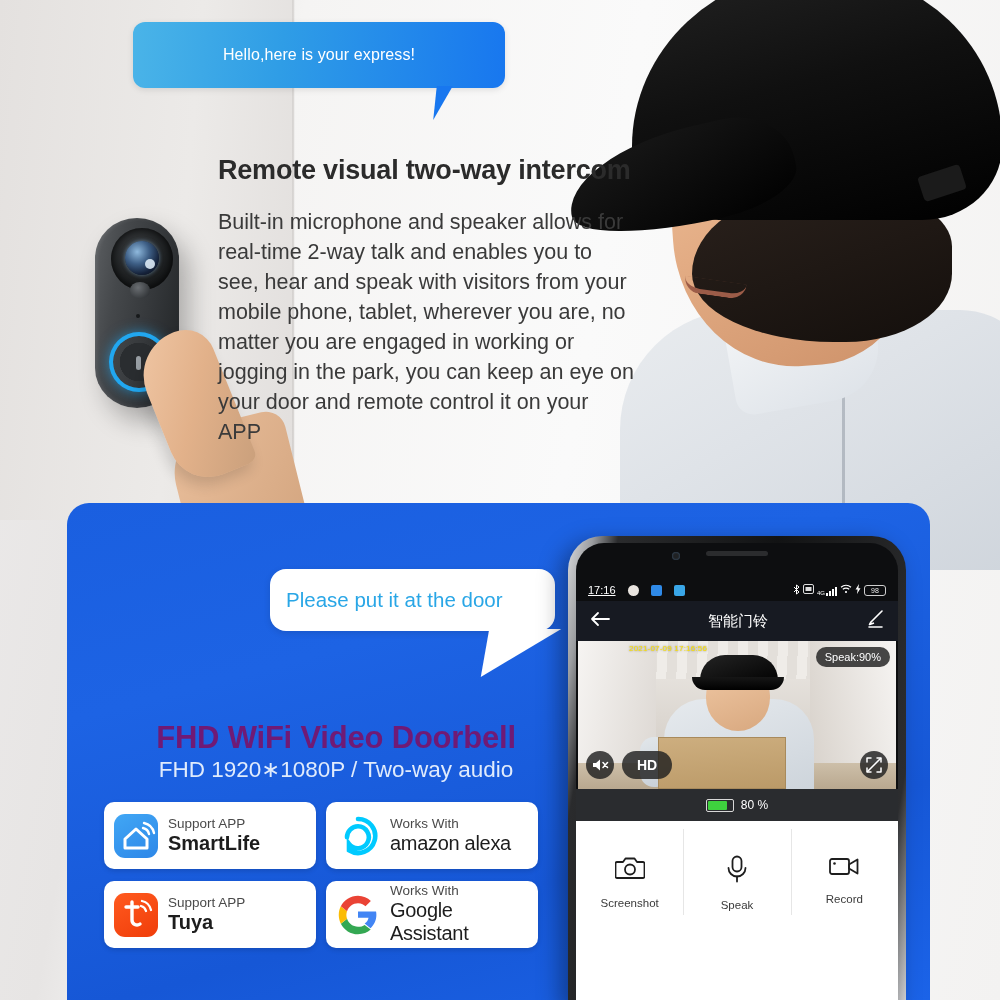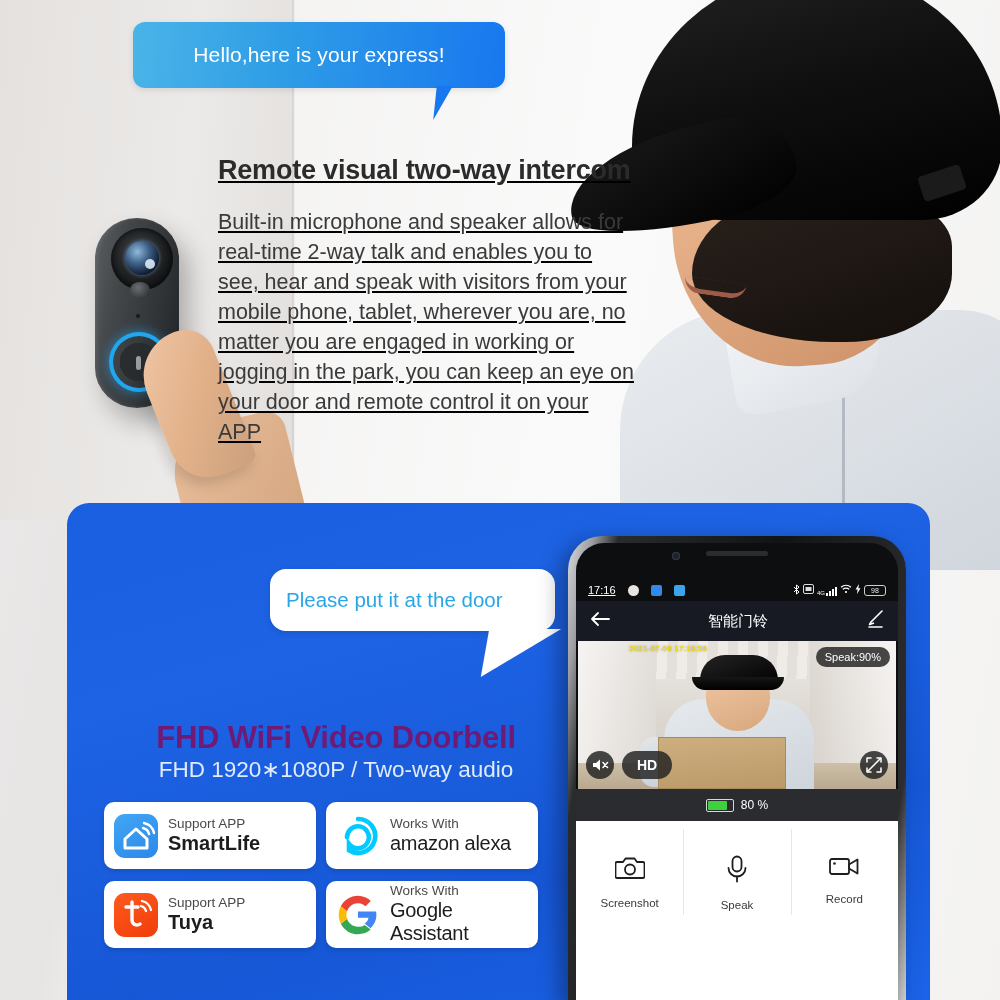--- a/index.html
+++ b/index.html
@@ -160,32 +160,32 @@
 
   
   .bubble1 {
     position: absolute; left: 133px; top: 22px; width: 372px; height: 66px;
     background: linear-gradient(95deg,#4ab4e8 0%, #2f9de6 40%, #1877ef 100%);
     border-radius: 12px;
     display: flex; align-items: center; justify-content: center;
     box-shadow: 0 2px 6px rgba(0,0,0,.10);
   }
   .bubble1 .txt {
-    color: #fff; font-size: 21px; letter-spacing: .1px;
+    color: #fff; font-size: 16px; letter-spacing: .1px;
   }
   .bubble1-tail {
     position: absolute; left: 435px; top: 86px; width: 0; height: 0;
     border-left: 16px solid #1877ef;
     border-bottom: 34px solid transparent;
     transform: skewX(-6deg);
   }
 
   
   .feature {
-    position: absolute; left: 218px; top: 152px; width: 418px; text-decoration: underline;
+    position: absolute; left: 218px; top: 152px; width: 418px;
   }
   .feature h2 {
     font-size: 27px; font-weight: bold; color: #2b2b2b;
     line-height: 1.36; letter-spacing: -.2px;
   }
   .feature p {
     margin-top: 18px;
     font-size: 21.5px; color: #3a3a3a; line-height: 1.40;
   }
 

